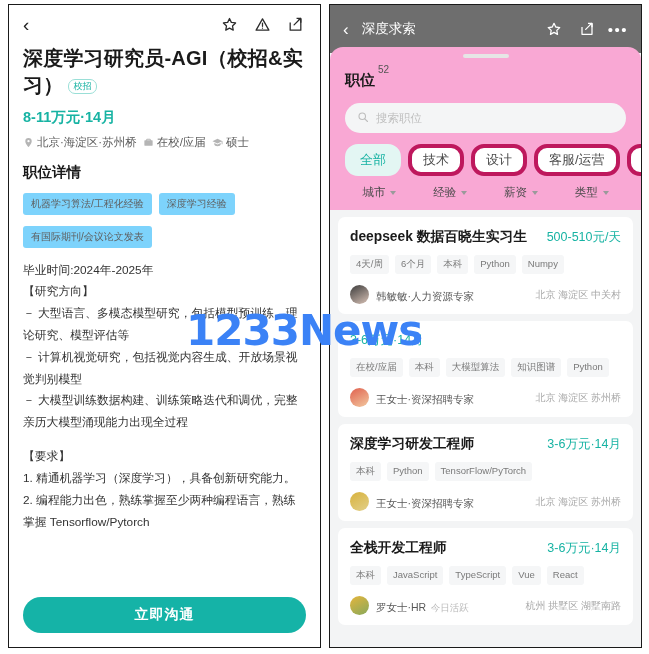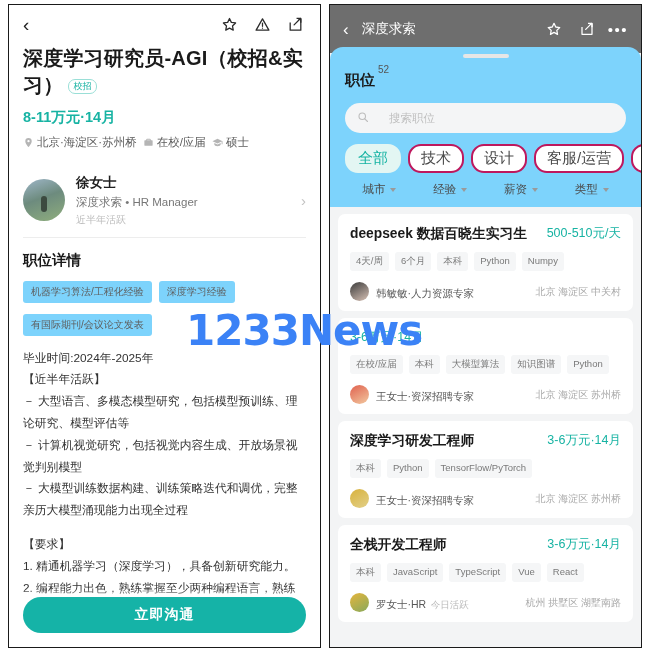--- a/index.html
+++ b/index.html
@@ -104,52 +104,52 @@
     display: flex; align-items: center; padding: 0 13px;
     color: #fff;
   }
   .r-topbar .back { font-size: 17px; line-height: 1; cursor: pointer; }
   .r-topbar .title { font-size: 13.5px; margin-left: 13px; font-weight: 400; }
   .r-topbar .spacer { flex: 1; }
   .r-topbar .ic { width: 20px; height: 20px; margin-left: 13px; display:flex; align-items:center; justify-content:center; }
   .dots { letter-spacing: 1.5px; font-size: 15px; margin-left: 11px; line-height: .6; }
 
   .r-sheet {
-    flex: 1; background: #7dd3fc; border-radius: 13px 13px 0 0;
+    flex: 1; background: #f9a8d4; border-radius: 13px 13px 0 0;
     margin-top: -6px; position: relative; overflow: hidden;
     display: flex; flex-direction: column;
   }
   .grab { width: 46px; height: 4px; border-radius: 2px; background: #e6e6e6; margin: 7px auto 0; }
 
   .r-head { padding: 12px 15px 0 15px; }
   .r-count { font-size: 15px; font-weight: 700; color: #1a1a1a; }
   .r-count sup { font-size: 10px; font-weight: 400; color: #555; margin-left: 3px; top: -6px; position: relative; }
 
   .search-box {
     margin: 13px 15px 0 15px; height: 30px; border-radius: 15px;
-    background: #f4f5f6; display: flex; align-items: center; gap: 20px;
+    background: #f4f5f6; display: flex; align-items: center; gap: 7px;
     padding: 0 12px;
   }
   .search-box .ph { font-size: 11.5px; color: #bfbfbf; }
 
   .chips { display: flex; gap: 7px; padding: 11px 15px 0 15px; overflow: hidden; }
   .chip {
-    border: 2px solid #be185d; border-radius: 13px; padding: 3px 11px;
-    font-size: 15px; color: #4a4a4a; white-space: nowrap; background: #fff;
+    border: 4px solid #be185d; border-radius: 13px; padding: 3px 11px;
+    font-size: 13px; color: #4a4a4a; white-space: nowrap; background: #fff;
   }
   .chip.active { background: #e3f6f3; border-color: #e3f6f3; color: #17b3a3; }
 
   .filters { display: flex; padding: 9px 15px 10px 15px; gap: 2px; }
   .filter { flex: 1; display: flex; align-items: center; justify-content: center; gap: 5px; font-size: 11.5px; color: #4a4a4a; }
   .caret { width: 0; height: 0; border-left: 3.5px solid transparent; border-right: 3.5px solid transparent; border-top: 4px solid #9a9a9a; }
 
   .cards { flex: 1; background: #f3f4f5; padding: 0 8px; overflow: hidden; }
   .card { background: #fff; border-radius: 7px; padding: 11px 12px 10px 12px; margin-bottom: 7px; }
   .card:first-child { margin-top: 7px; }
-  .card-top { display: flex; align-items: flex-start; justify-content: space-between; gap: 8px; }
+  .card-top { display: flex; align-items: flex-end; justify-content: space-between; gap: 8px; }
   .card-title { font-size: 13.8px; font-weight: 700; color: #1a1a1a; white-space: nowrap; overflow: hidden; }
   .card-title .badge-campus { vertical-align: 1px; }
   .card-pay { font-size: 12.5px; font-weight: 400; color: #17b3a3; white-space: nowrap; }
   .card-tags { display: flex; flex-wrap: wrap; gap: 6px; margin-top: 9px; }
   .ctag { background: #f5f6f7; color: #7a7a7a; font-size: 9.5px; padding: 3px 6px; border-radius: 3px; white-space: nowrap; }
   .card-bot { display: flex; align-items: center; margin-top: 11px; gap: 7px; }
   .avatar-sm { width: 19px; height: 19px; border-radius: 50%; flex: 0 0 19px; position: relative; overflow: hidden; }
   .av-a { background: linear-gradient(150deg,#3b3b3b,#d8c2b6); }
   .av-b { background: linear-gradient(150deg,#e0604e,#f2c9a0); }
   .av-c { background: linear-gradient(150deg,#d8b23c,#e2d08a); }
@@ -225,43 +225,34 @@
         <span class="meta-item">
           <span class="mi">
             <svg width="11" height="11" viewBox="0 0 24 24" fill="#b5b5b5">
                 <path d="M12 4L1 9l11 5 9-4.09V16h2V9zM5 13v3.5c0 1.93 3.13 3.5 7 3.5s7-1.57 7-3.5V13l-7 3.18z"></path>
               </svg>
           </span>
           <span>硕士</span>
         </span>
       </div>
 
-      <div class="hr-block">
-        <div class="avatar-lg"></div>
-        <div class="hr-info">
-          <div class="hr-name">徐女士</div>
-          <div class="hr-sub">深度求索  •  HR Manager</div>
-          <div class="hr-act">近半年活跃</div>
-        </div>
-        <span class="chev">›</span>
-      </div>
 
       <div class="sec-title">职位详情</div>
 
       <div class="tag-wrap">
         <span class="tag">机器学习算法/工程化经验</span>
         <span class="tag">深度学习经验</span>
       </div>
       <div class="tag-wrap">
         <span class="tag">有国际期刊/会议论文发表</span>
       </div>
 
       <div class="desc">
         <p>毕业时间:2024年-2025年</p>
-        <p>【近半年活跃】</p>
+        <p>【研究方向】</p>
         <p>－ 大型语言、多模态模型研究，包括模型预训练、理论研究、模型评估等</p>
         <p>－ 计算机视觉研究，包括视觉内容生成、开放场景视觉判别模型</p>
         <p>－ 大模型训练数据构建、训练策略迭代和调优，完整亲历大模型涌现能力出现全过程</p>
         <div class="blank"></div>
         <p>【要求】</p>
         <p>1. 精通机器学习（深度学习），具备创新研究能力。</p>
         <p>2. 编程能力出色，熟练掌握至少两种编程语言，熟练掌握 Tensorflow/Pytorch</p>
       </div>
     </div>
 

